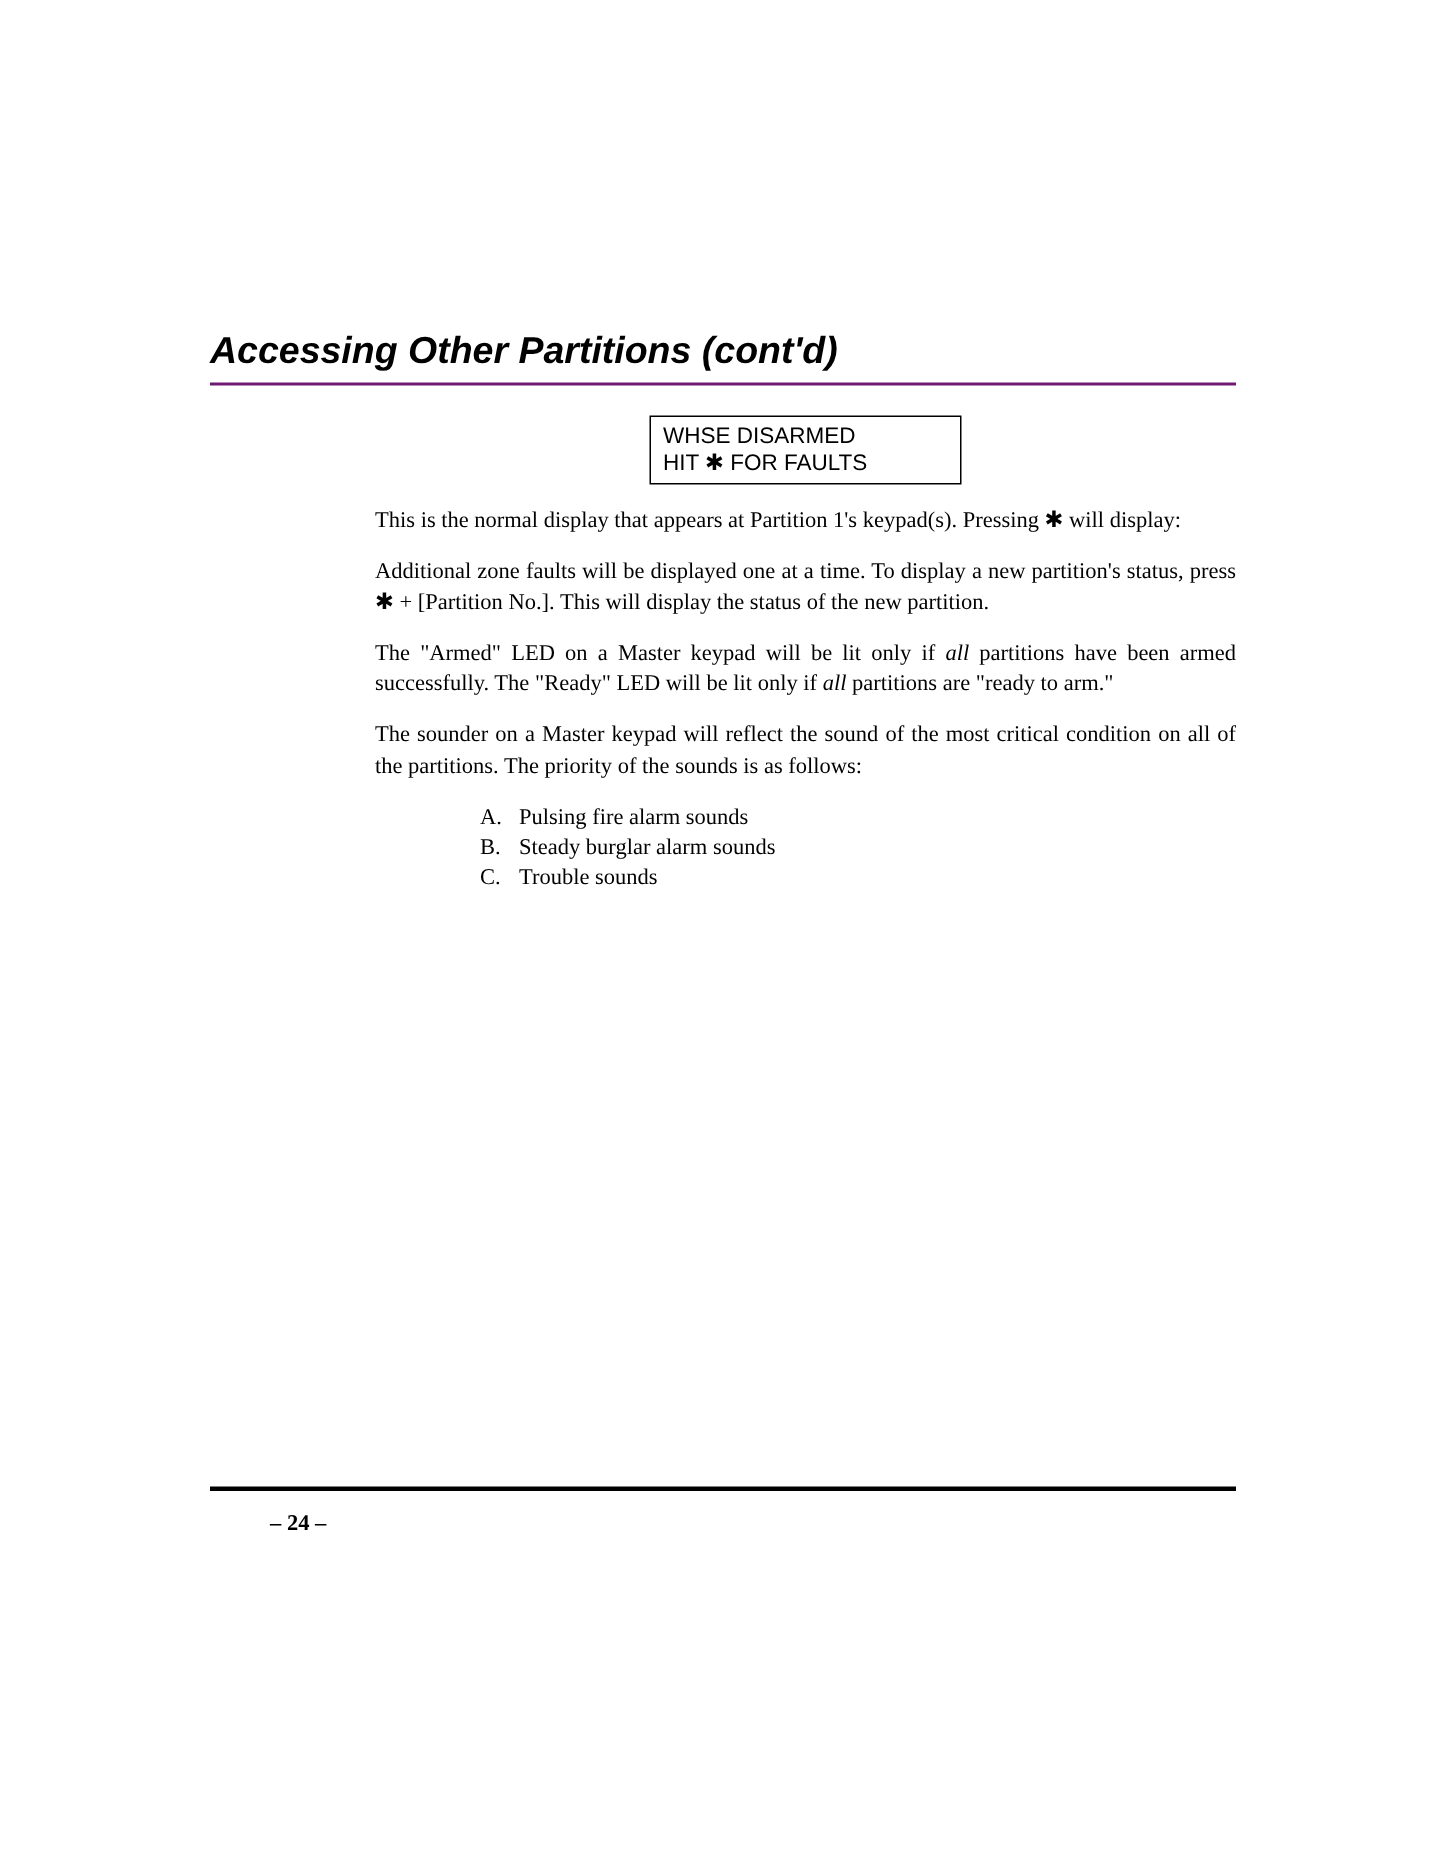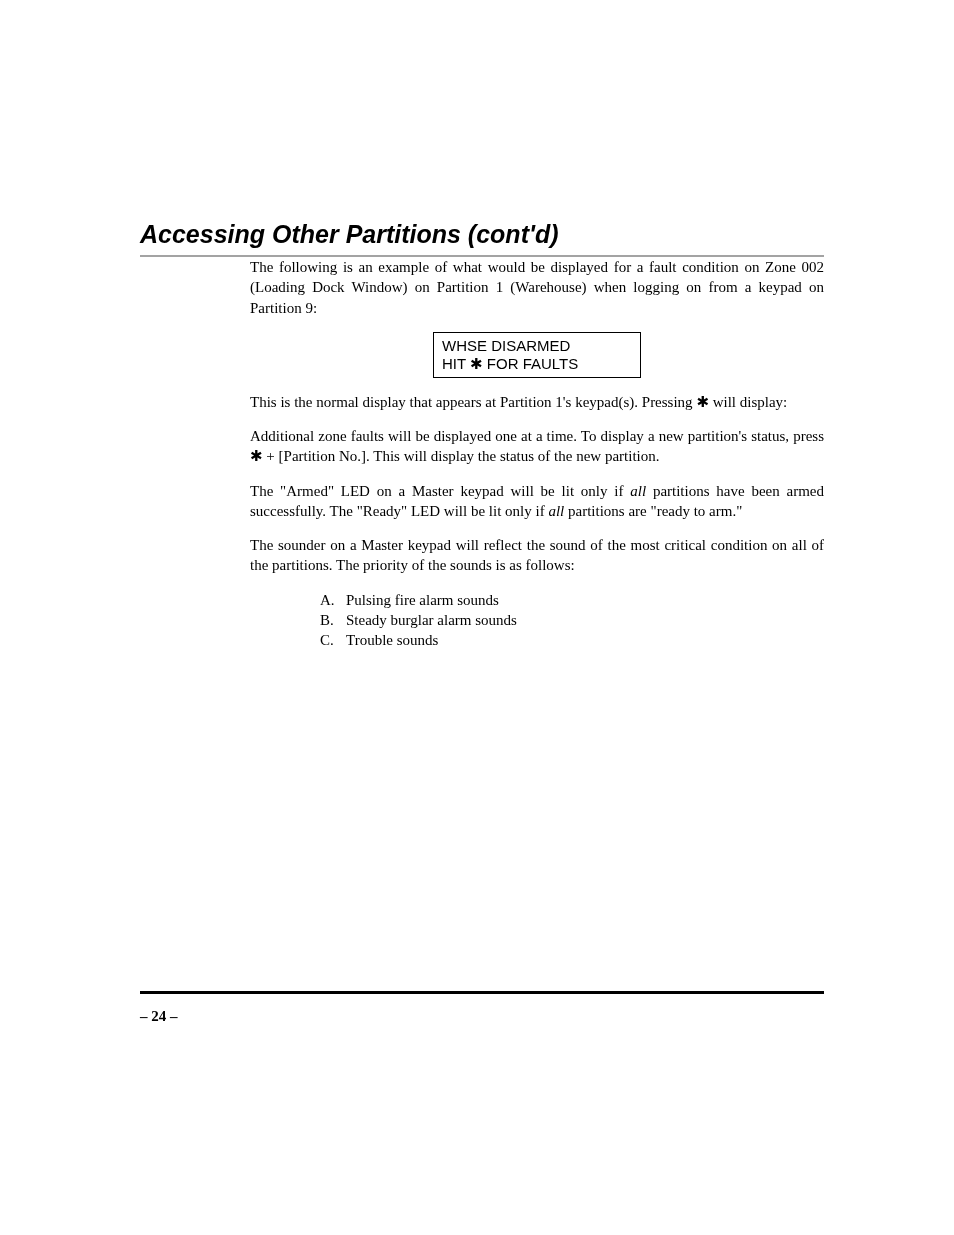--- a/index.html
+++ b/index.html
@@ -10,22 +10,23 @@
     font-family:"Georgia","Times New Roman",serif;
     font-size:15px;
     color:#000;
     position:relative;
   }
   .title{
     font-family:"Helvetica Neue",Helvetica,Arial,sans-serif;
     font-size:25px;
     font-weight:bold;
     font-style:italic;
-    border-bottom:2px solid #a3a3a3;
+    border-bottom:2px solid #701a75;
     padding-bottom:6px;
+    margin-bottom:20px;
   }
   .body{
     margin-left:110px;
     line-height:1.35;
     text-align:justify;
   }
   .body p{margin:0 0 14px 0;}
   .lcd{
     font-family:"Helvetica Neue",Helvetica,Arial,sans-serif;
     font-size:15px;
@@ -50,31 +51,31 @@
     bottom:210px;
   }
   .footer .rule{
     border-top:3.5px solid #000;
     margin-bottom:14px;
   }
   .footer .pn{
     font-family:"Georgia","Times New Roman",serif;
     font-weight:bold;
     font-size:15px;
+    margin-left:40px;
   }
   .ast{font-family:Arial,sans-serif;}
 </style>
 </head>
 <body>
 
 <div class="page">
   <div class="title">Accessing Other Partitions (cont'd)</div>
 
   <div class="body">
-    <p>The following is an example of what would be displayed for a fault condition on Zone 002 (Loading Dock Window) on Partition 1 (Warehouse) when logging on from a keypad on Partition 9:</p>
 
     <div class="lcd">
       <div>WHSE DISARMED</div>
       <div>
         <span>HIT </span><span class="ast">✱</span><span> FOR FAULTS</span>
       </div>
     </div>
 
     <p>
       <span>This is the normal display that appears at Partition 1's keypad(s). Pressing </span><span class="ast">✱</span><span> will display:</span>

